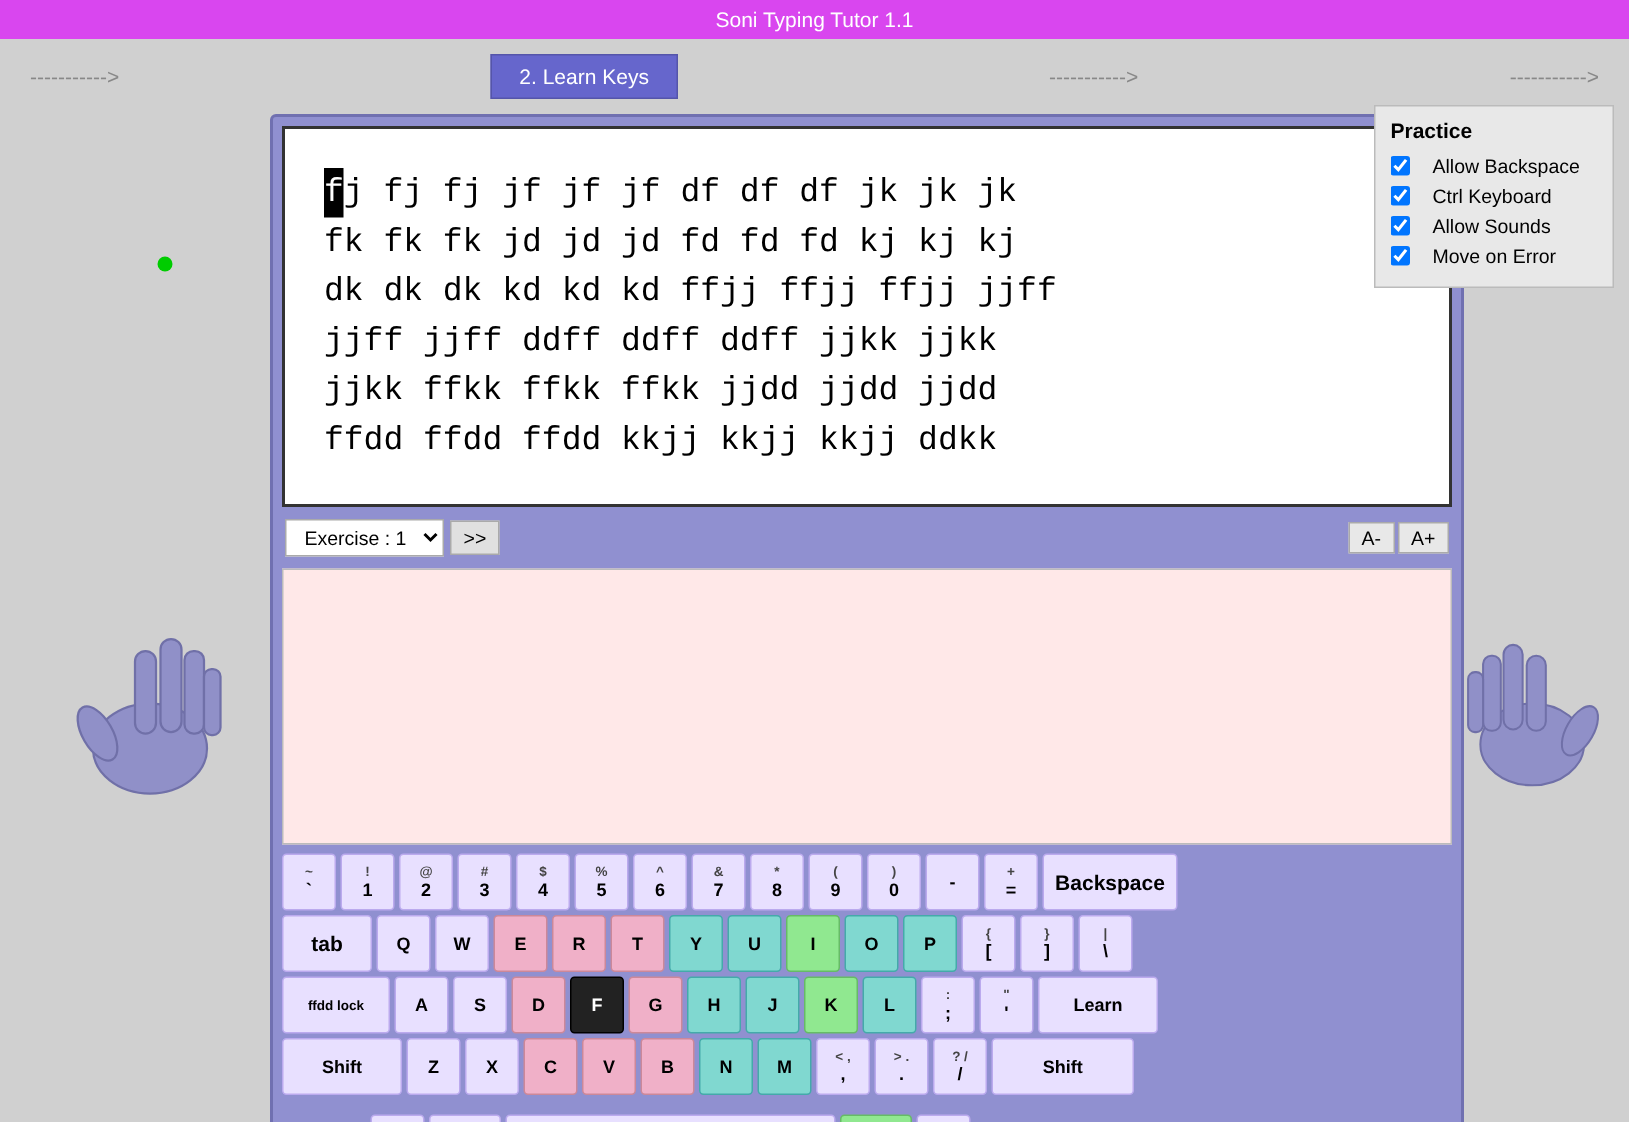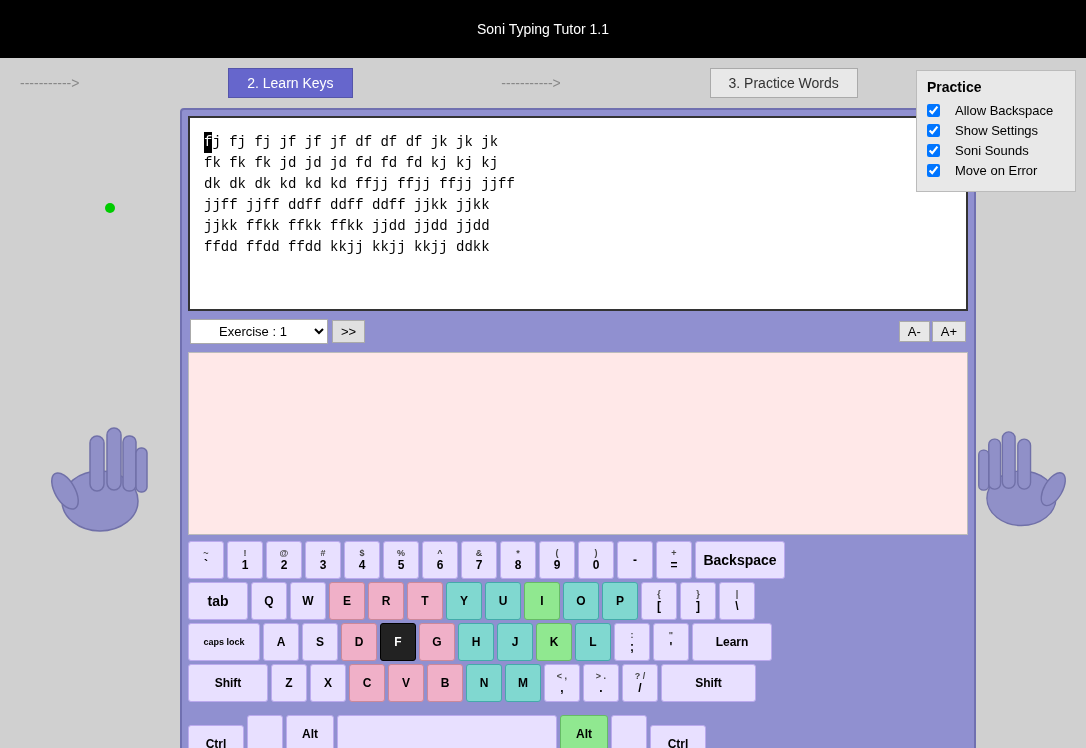--- a/index.html
+++ b/index.html
@@ -7,25 +7,25 @@
       background: #d0d0d0;
       font-family: Arial, sans-serif;
       width: 1086px;
       height: 748px;
       overflow: hidden;
       position: relative;
     }
 
     
     #title-bar {
-      background: #000000;
+      background: #d946ef;
       color: white;
       text-align: center;
       font-size: 14px;
-      padding: 21px 0;
+      padding: 5px 0;
       width: 100%;
     }
 
     
     #nav-bar {
       display: flex;
       align-items: center;
       justify-content: space-between;
       padding: 10px 20px;
       background: #d0d0d0;
@@ -89,22 +89,22 @@
       border: 2px solid #7070b0;
       border-radius: 4px;
       padding: 6px;
     }
 
     
     #text-display {
       background: white;
       border: 2px solid #333;
       min-height: 195px;
-      padding: 14px;
-      font-size: 14px;
+      padding: 26px;
+      font-size: 22px;
       font-family: 'Courier New', monospace;
       line-height: 1.5;
       overflow: hidden;
     }
 
     .first-char {
       background: black;
       color: white;
       display: inline-block;
     }
@@ -112,21 +112,21 @@
     
     #controls-row {
       display: flex;
       align-items: center;
       justify-content: space-between;
       padding: 4px 2px;
       margin-top: 4px;
     }
 
     #exercise-select {
-      padding: 3px 24px;
+      padding: 3px 8px;
       font-size: 13px;
       background: white;
       border: 1px solid #aaa;
     }
 
     #next-btn {
       padding: 3px 8px;
       font-size: 13px;
       background: #e0e0e0;
       border: 1px solid #aaa;
@@ -270,21 +270,20 @@
 <body>
 
 <div id="title-bar">
   <span>Soni Typing Tutor 1.1</span>
 </div>
 
 <div id="nav-bar">
   <span class="nav-arrow">-----------&gt;</span>
   <button class="nav-btn nav-btn-active">2. Learn Keys</button>
   <span class="nav-arrow">-----------&gt;</span>
-  <button class="nav-btn nav-btn-inactive">3. Practice Words</button>
   <span class="nav-arrow">-----------&gt;</span>
 </div>
 
 <div id="main-layout">
 
   <div id="left-hand-area">
     <div class="green-dot"></div>
     <svg class="hand-svg" viewBox="0 0 110 130" xmlns="http://www.w3.org/2000/svg">
 
       <ellipse cx="60" cy="95" rx="38" ry="30" fill="#9090c8" stroke="#7070a8" stroke-width="1.5"></ellipse>
@@ -434,21 +433,21 @@
             <span class="key-main">]</span>
           </div>
         <div class="key key-light">
             <span class="key-top">|</span>
             <span class="key-main">\</span>
           </div>
       </div>
 
       <div class="key-row">
         <div class="key key-light key-caps">
-            <span class="key-main" style="font-size:9px">caps lock</span>
+            <span class="key-main" style="font-size:9px">ffdd lock</span>
           </div>
         <div class="key key-light">
             <span class="key-main">A</span>
           </div>
         <div class="key key-light">
             <span class="key-main">S</span>
           </div>
         <div class="key key-pink">
             <span class="key-main">D</span>
           </div>
@@ -566,23 +565,23 @@
 </div>
 
 <div id="settings-panel">
   <div id="settings-title">Practice</div>
   <div class="setting-item">
     <input type="checkbox" checked="" style="">
     <span>Allow Backspace</span>
   </div>
   <div class="setting-item">
     <input type="checkbox" checked="" style="">
-    <span>Show Settings</span>
+    <span>Ctrl Keyboard</span>
   </div>
   <div class="setting-item">
     <input type="checkbox" checked="" style="">
-    <span>Soni Sounds</span>
+    <span>Allow Sounds</span>
   </div>
   <div class="setting-item">
     <input type="checkbox" checked="" style="">
     <span>Move on Error</span>
   </div>
 </div>
 
 </body></html>

